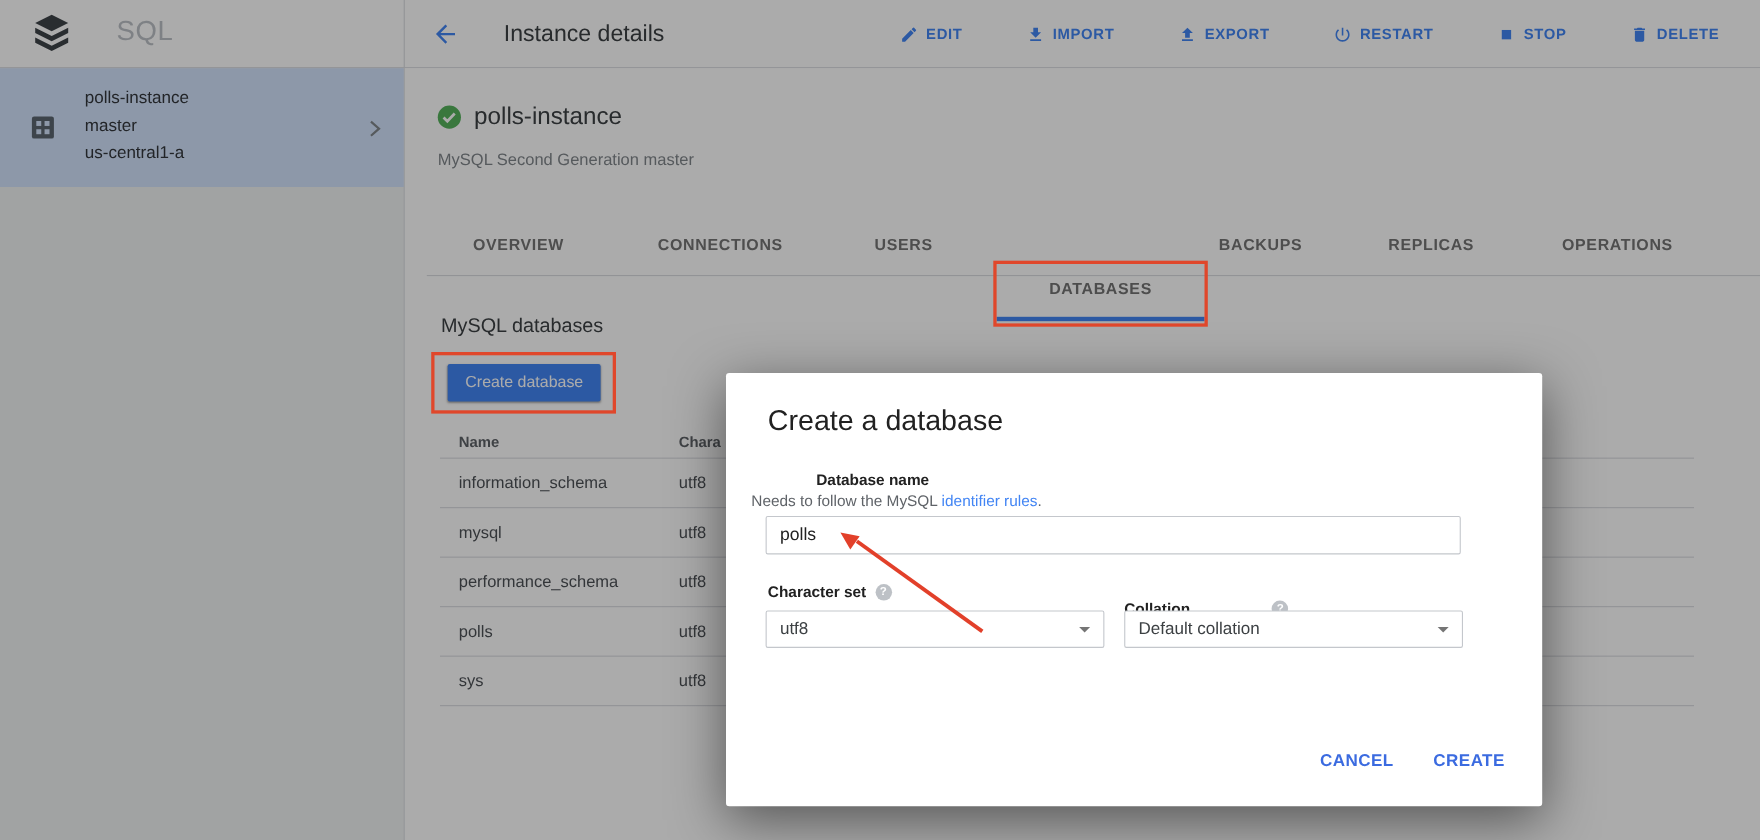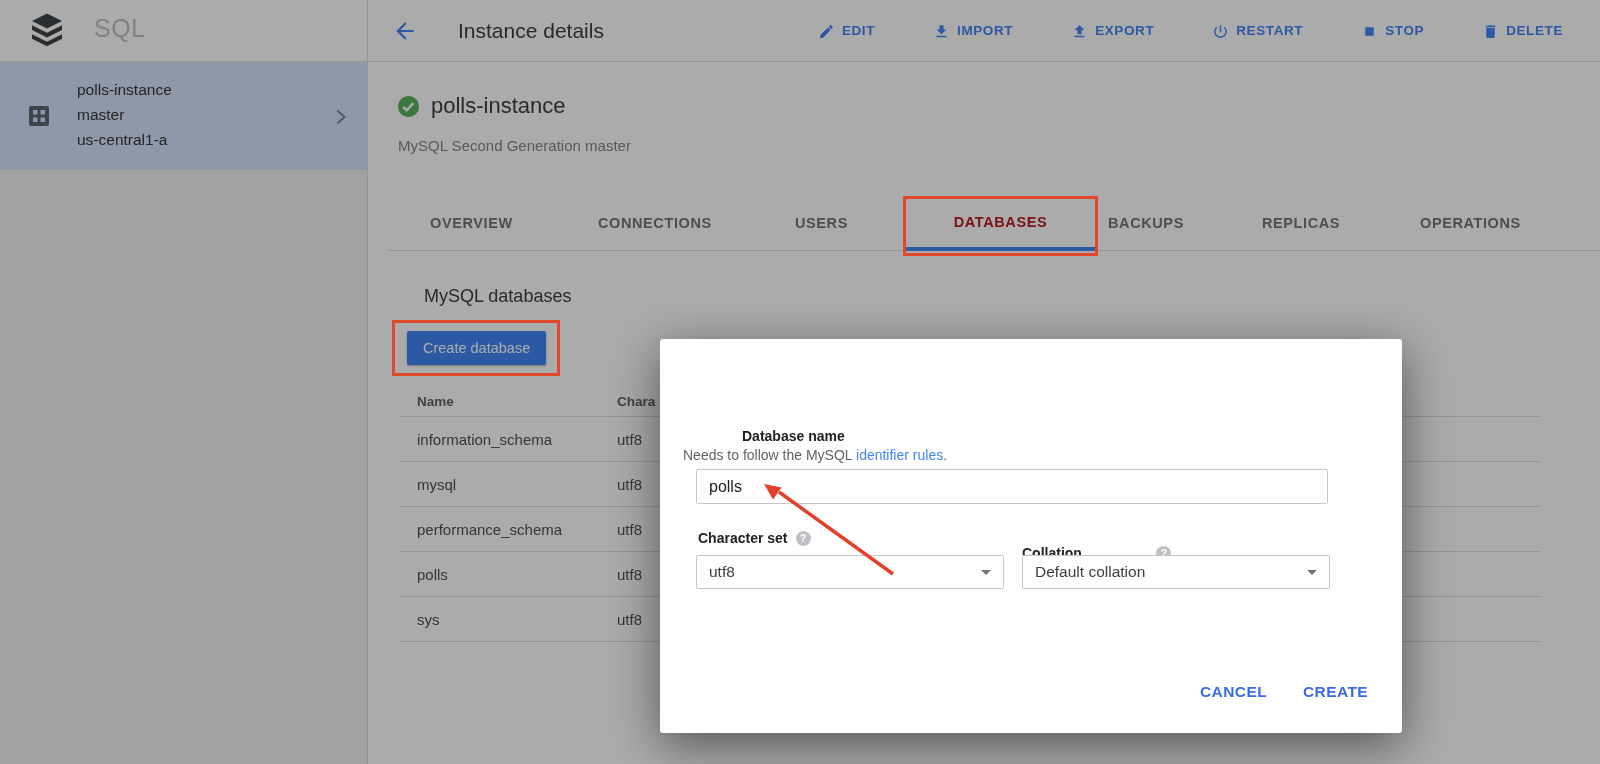--- a/index.html
+++ b/index.html
@@ -4,21 +4,21 @@
 <style>
   * { margin:0; padding:0; box-sizing:border-box; }
   html,body { width:1600px; height:764px; }
   body { font-family:"Liberation Sans", sans-serif; background:#fff; overflow:hidden; }
   .screen { position:relative; width:1600px; height:764px; overflow:hidden; background:#fff; }
 
   
   .topbar { position:absolute; left:0; top:0; width:1600px; height:62px; background:#fff; border-bottom:1px solid #DADCE0; }
   .logo-area { position:absolute; left:0; top:0; width:368px; height:62px; border-right:1px solid #DADCE0; }
   .sql-logo { position:absolute; left:27px; top:11px; width:40px; height:40px; }
-  .product-name { position:absolute; left:94px; top:14px; font-size:25px; color:#BDC1C6; letter-spacing:0.5px; }
+  .product-name { position:absolute; left:106px; top:14px; font-size:25px; color:#BDC1C6; letter-spacing:0.5px; }
   .back-btn { position:absolute; left:392px; top:18px; width:26px; height:26px; background:none; border:none; color:#4285F4; cursor:pointer; }
   .back-btn svg { width:26px; height:26px; }
   .page-title { position:absolute; left:458px; top:0; line-height:62px; font-size:21px; font-weight:400; color:#3C4043; }
   .actions { position:absolute; right:37px; top:0; height:62px; display:flex; align-items:center; gap:58px; }
   .action { display:flex; align-items:flex-start; gap:7px; background:none; border:none; color:#4285F4; font-family:inherit;
             font-size:13.5px; font-weight:700; letter-spacing:0.6px; cursor:pointer; }
   .action svg { width:17px; height:17px; }
 
   
   .sidebar { position:absolute; left:0; top:62px; width:368px; height:702px; background:#F1F3F4; border-right:1px solid #DADCE0; }
@@ -32,23 +32,23 @@
   .status-icon { position:absolute; left:29px; top:33px; width:23px; height:23px; }
   .instance-name { position:absolute; left:63px; top:31px; font-size:22px; font-weight:400; color:#3C4043; }
   .instance-subtitle { position:absolute; left:30px; top:75px; font-size:15px; color:#80868B; }
 
   .tabs-divider { position:absolute; left:20px; top:188px; right:0; height:1px; background:#DADCE0; }
   .tab { position:absolute; top:134px; height:55px; line-height:55px; font-size:14.5px; font-weight:700;
          letter-spacing:0.6px; color:#757575; cursor:pointer; }
   .tab-0 { left:62px; }  .tab-1 { left:230px; } .tab-2 { left:427px; }
   .tab-3 { left:538px; width:189px; text-align:center; }
   .tab-4 { left:740px; } .tab-5 { left:894px; } .tab-6 { left:1052px; }
-  .tab.active { color:#b91c1c; border-bottom:4px solid #4285F4; line-height:53px; }
-
-  .section-heading { position:absolute; left:33px; top:224px; font-size:18px; font-weight:400; color:#3C4043;margin-left:23px; }
+  .tab.active { color:#737373; border-bottom:4px solid #4285F4; line-height:53px;margin-top:41px; }
+
+  .section-heading { position:absolute; left:33px; top:224px; font-size:18px; font-weight:400; color:#3C4043; }
 
   .create-btn { position:absolute; left:39px; top:269px; height:34px; padding:0 16px; background:#4285F4; color:#fff;
                 border:none; border-radius:2px; font-family:inherit; font-size:14.5px; font-weight:400;
                 box-shadow:0 1px 2px rgba(0,0,0,0.35); cursor:pointer; }
 
   
   .red-box { position:absolute; border:3px solid #E0472B; z-index:30; pointer-events:none; display:block; }
   .tab-red-box { left:-3px; right:-3px; top:0; bottom:-9px; }
   .btn-red-box { left:-15px; right:-14px; top:-11px; bottom:-11px; }
 
@@ -222,20 +222,21 @@
       <div class="tr trow">
         <div class="c1">sys</div>
         <div class="c2">utf8</div>
       </div>
     </div>
   </main>
 
   <div class="scrim"></div>
 
   <section class="modal">
+    <h2 class="modal-title">Create a database</h2>
 
     <div class="field-label dbname-label">Database name</div>
     <p class="helper"><span>Needs to follow the MySQL </span><a href="#">identifier rules</a><span>.</span></p>
     <input class="text-input" type="text" value="polls" style="">
 
     <div class="col-label-row">
       <span class="field-label">Character set</span>
       <span class="help">?</span>
     </div>
     <div class="col-label-row col2-label-row">

